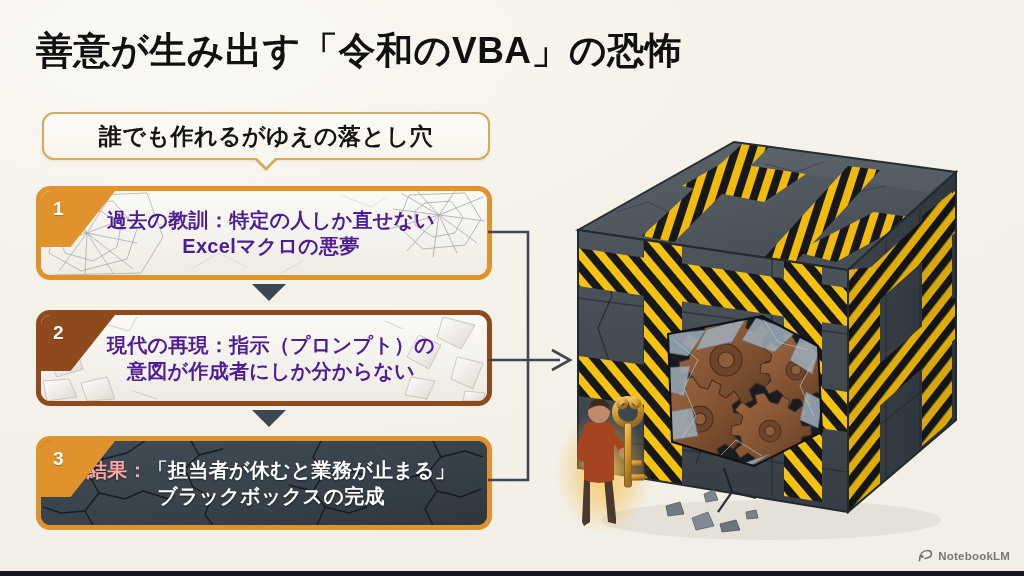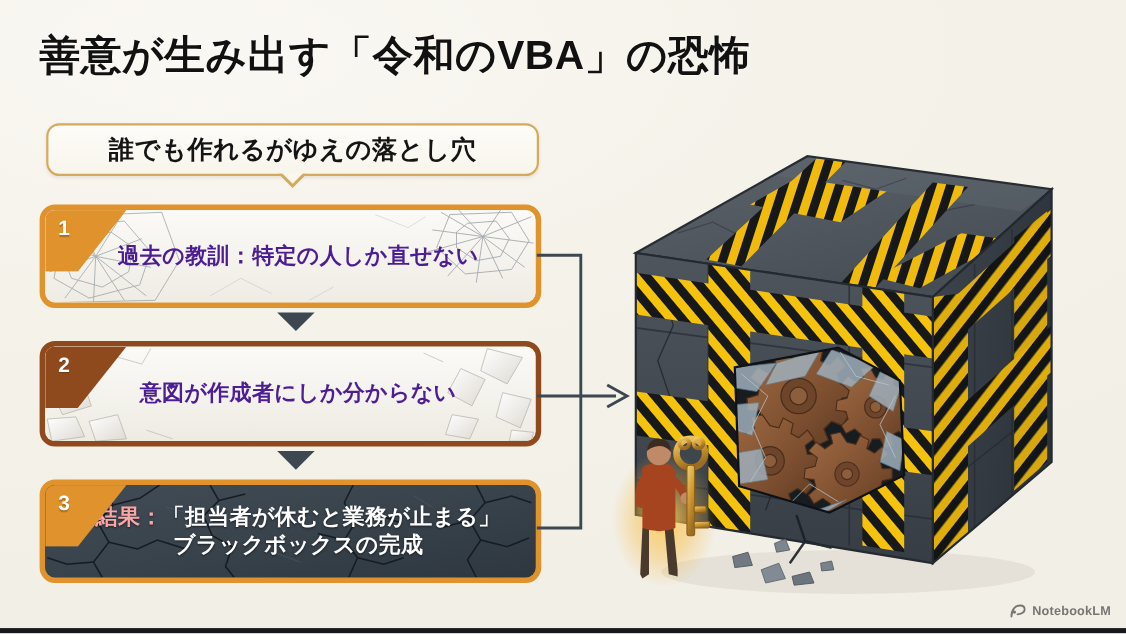--- a/index.html
+++ b/index.html
@@ -235,20 +235,21 @@
           <path d="M300 4 L330 16 L346 6"></path>
         </g>
       </svg>
     </div>
     <div class="num-tag">
       <div class="wedge"></div>
       <div class="num">1</div>
     </div>
     <div class="card-text">
       <div>過去の教訓：特定の人しか直せない</div>
+      <div>Excelマクロの悪夢</div>
     </div>
   </div>
 
   <div class="card" id="card-2">
     <div class="card-surface">
       <svg width="446" height="86" viewBox="0 0 446 86">
         <defs>
           <linearGradient id="c2bg" x1="0" y1="0" x2="0" y2="1">
             <stop offset="0%" stop-color="#fbfaf7"></stop>
             <stop offset="100%" stop-color="#eeebe3"></stop>
@@ -275,20 +276,21 @@
           <path d="M344 6 L362 14"></path>
           <path d="M92 76 L116 84"></path>
         </g>
       </svg>
     </div>
     <div class="num-tag">
       <div class="wedge"></div>
       <div class="num">2</div>
     </div>
     <div class="card-text">
+      <div>現代の再現：指示（プロンプト）の</div>
       <div>意図が作成者にしか分からない</div>
     </div>
   </div>
 
   <div class="card" id="card-3">
     <div class="card-surface">
       <svg width="446" height="84" viewBox="0 0 446 84">
         <defs>
           <linearGradient id="c3bg" x1="0" y1="0" x2="1" y2="1">
             <stop offset="0%" stop-color="#424c56"></stop>

